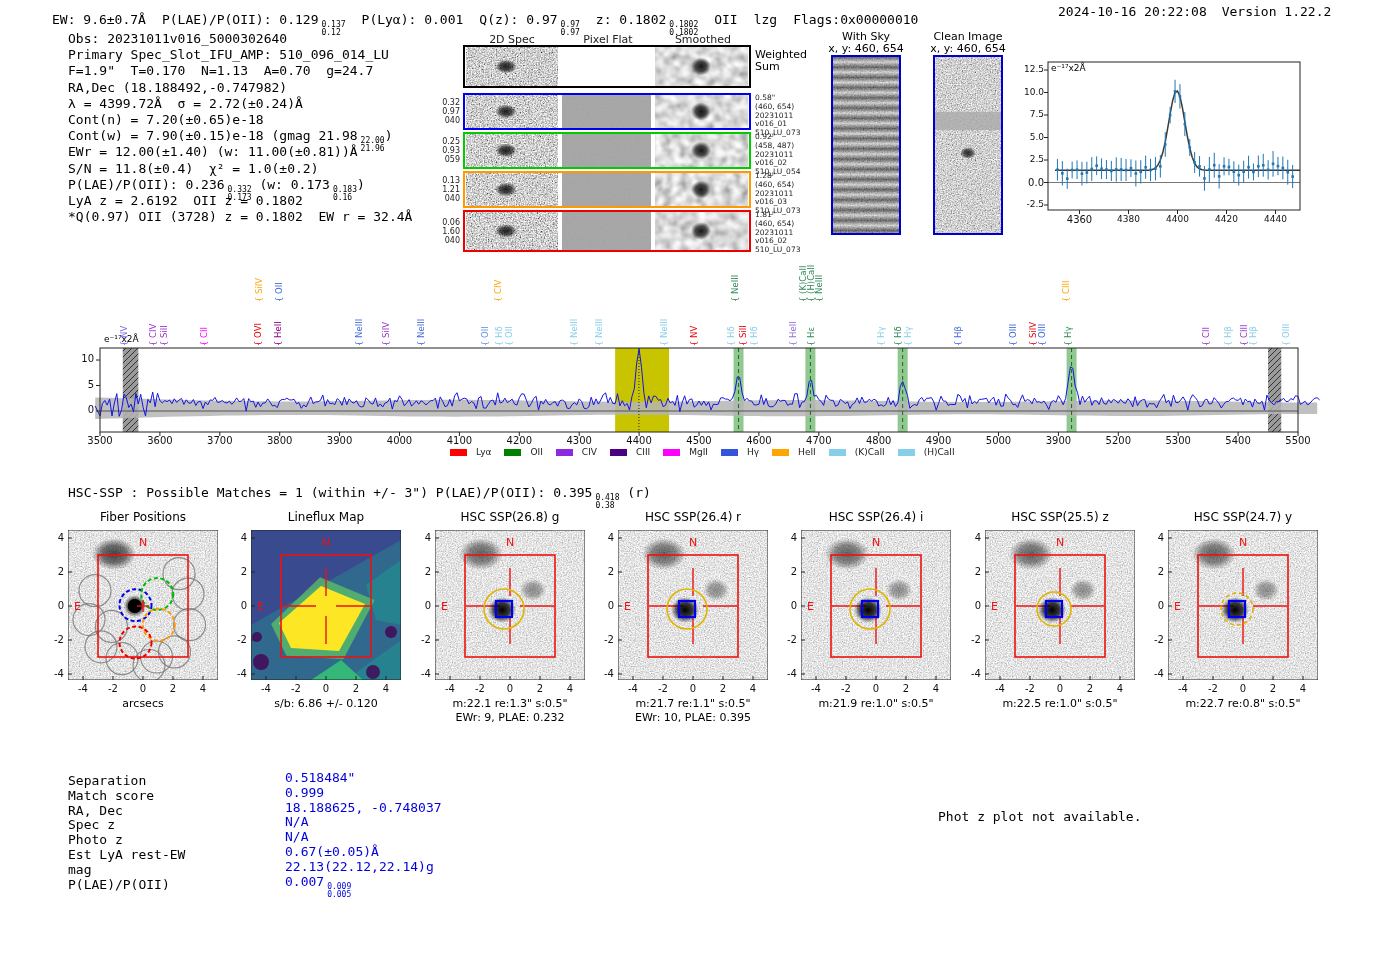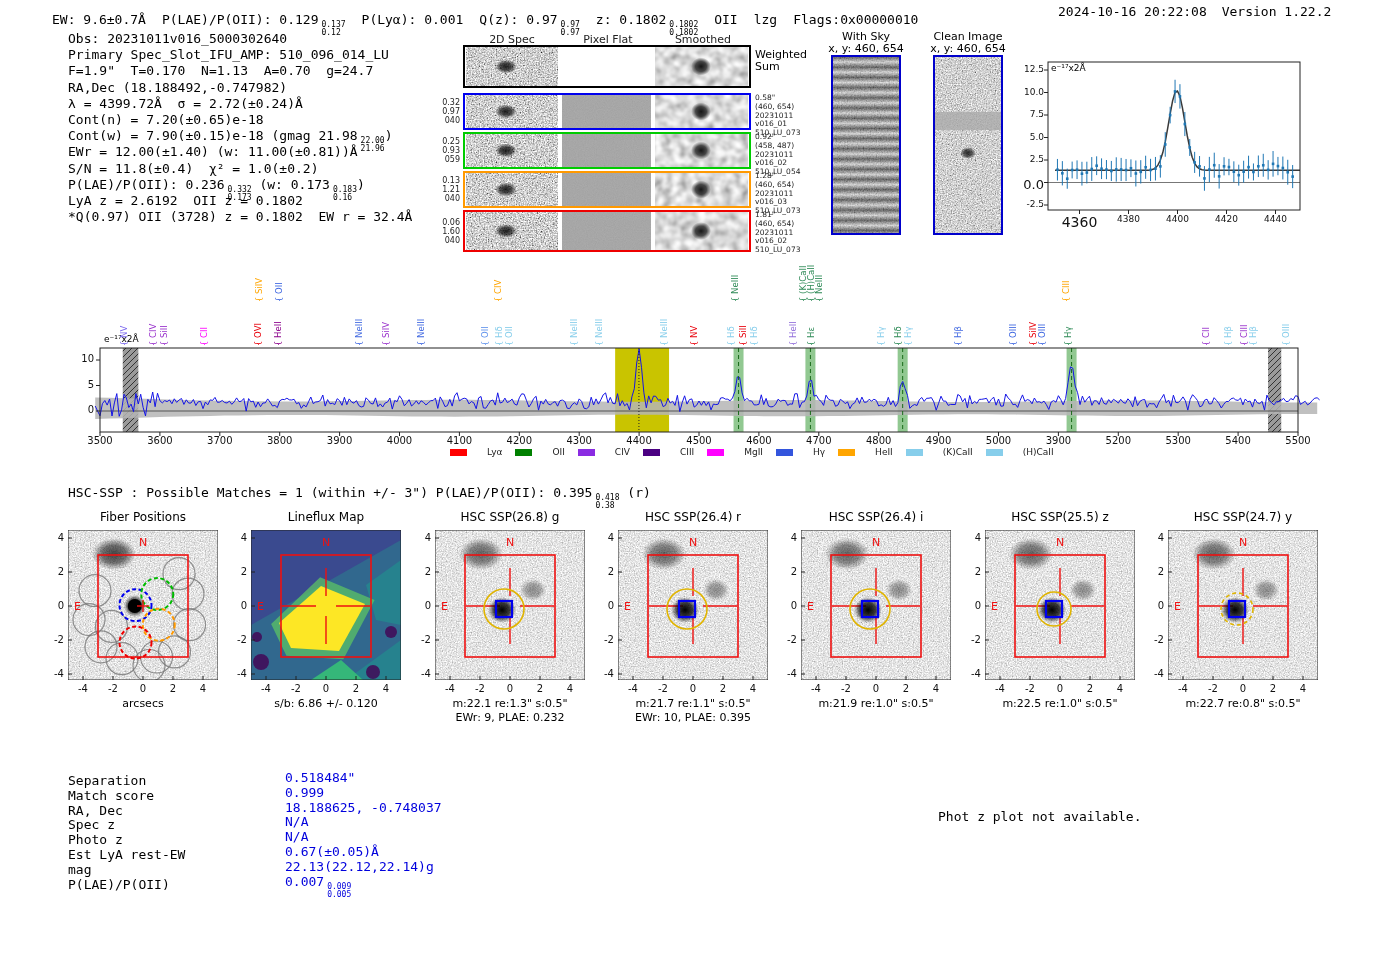--- a/index.html
+++ b/index.html
@@ -16,21 +16,21 @@
   .iline{white-space:pre;height:16.2px;}
   #info{left:68px;top:31px;font:13px "DejaVu Sans Mono",monospace;}
   .colhdr{font:11px "DejaVu Sans",sans-serif;color:#222;text-align:center;width:90px;}
   .tiny{font-size:8px;line-height:9px;color:#222;}
   .rlabel{font-size:7.5px;line-height:8.8px;color:#222;}
   .ticklab{font:10px "DejaVu Sans",sans-serif;color:#111;text-align:center;}
   .yticklab{font:10px "DejaVu Sans",sans-serif;color:#111;text-align:right;}
   .vlab{position:absolute;font:8.5px "DejaVu Sans",sans-serif;white-space:pre;
         transform:rotate(-90deg);transform-origin:0 0;}
   .legend{display:flex;gap:13px;align-items:center;font:9px "DejaVu Sans",sans-serif;color:#222;}
-  .legend .it{display:flex;gap:20px;align-items:center;}
+  .legend .it{display:flex;gap:9px;align-items:center;}
   .legend .sw{width:17px;height:7px;display:inline-block;}
   .ptitle{font:12px "DejaVu Sans",sans-serif;text-align:center;color:#000;}
   .pcap{font:11px "DejaVu Sans",sans-serif;text-align:center;color:#000;}
   .mt-label{font:13px "DejaVu Sans Mono",monospace;white-space:pre;height:14.8px;}
   .mt-value{font:13px "DejaVu Sans Mono",monospace;white-space:pre;height:14.8px;color:#0000dd;}
   .bluefrac{color:#0000dd;}
 </style>
 </head>
 <body>
 
@@ -645,23 +645,23 @@
         <line x1="1298" y1="432" x2="1298" y2="436" stroke="#222"></line>
         <line x1="96" y1="411" x2="100" y2="411" stroke="#222"></line>
         <line x1="96" y1="385.5" x2="100" y2="385.5" stroke="#222"></line>
         <line x1="96" y1="360" x2="100" y2="360" stroke="#222"></line>
       </svg>
       <div class="yticklab abs" style="position: absolute; left: 1014px; top: 64px; width: 30px; font-size: 9px;">12.5</div>
       <div class="yticklab abs" style="position: absolute; left: 1014px; top: 86.5px; width: 30px; font-size: 9px;">10.0</div>
       <div class="yticklab abs" style="position: absolute; left: 1014px; top: 109px; width: 30px; font-size: 9px;">7.5</div>
       <div class="yticklab abs" style="position: absolute; left: 1014px; top: 131.5px; width: 30px; font-size: 9px;">5.0</div>
       <div class="yticklab abs" style="position: absolute; left: 1014px; top: 154px; width: 30px; font-size: 9px;">2.5</div>
-      <div class="yticklab abs" style="position: absolute; left: 1014px; top: 176.5px; width: 30px; font-size: 13px;">0.0</div>
+      <div class="yticklab abs" style="position: absolute; left: 1014px; top: 176.5px; width: 30px; font-size: 10px;">0.0</div>
       <div class="yticklab abs" style="position: absolute; left: 1014px; top: 199px; width: 30px; font-size: 9px;">-2.5</div>
-      <div class="ticklab abs" style="position: absolute; left: 1059.5px; top: 214px; width: 40px; font-size: 14px;">4360</div>
+      <div class="ticklab abs" style="position: absolute; left: 1059.5px; top: 214px; width: 40px; font-size: 10px;">4360</div>
       <div class="ticklab abs" style="position: absolute; left: 1108.5px; top: 214px; width: 40px; font-size: 9px;">4380</div>
       <div class="ticklab abs" style="position: absolute; left: 1157.5px; top: 214px; width: 40px; font-size: 9px;">4400</div>
       <div class="ticklab abs" style="position: absolute; left: 1206.5px; top: 214px; width: 40px; font-size: 9px;">4420</div>
       <div class="ticklab abs" style="position: absolute; left: 1255.5px; top: 214px; width: 40px; font-size: 9px;">4440</div>
       <div style="position: absolute; left: 1051px; top: 63px; font: 9px &quot;DejaVu Sans&quot;, sans-serif;">e⁻¹⁷x2Å</div>
       <div class="ticklab abs" style="position: absolute; left: 80px; top: 435px; width: 40px;">3500</div>
       <div class="ticklab abs" style="position: absolute; left: 139.9px; top: 435px; width: 40px;">3600</div>
       <div class="ticklab abs" style="position: absolute; left: 199.8px; top: 435px; width: 40px;">3700</div>
       <div class="ticklab abs" style="position: absolute; left: 259.7px; top: 435px; width: 40px;">3800</div>
       <div class="ticklab abs" style="position: absolute; left: 319.6px; top: 435px; width: 40px;">3900</div>

